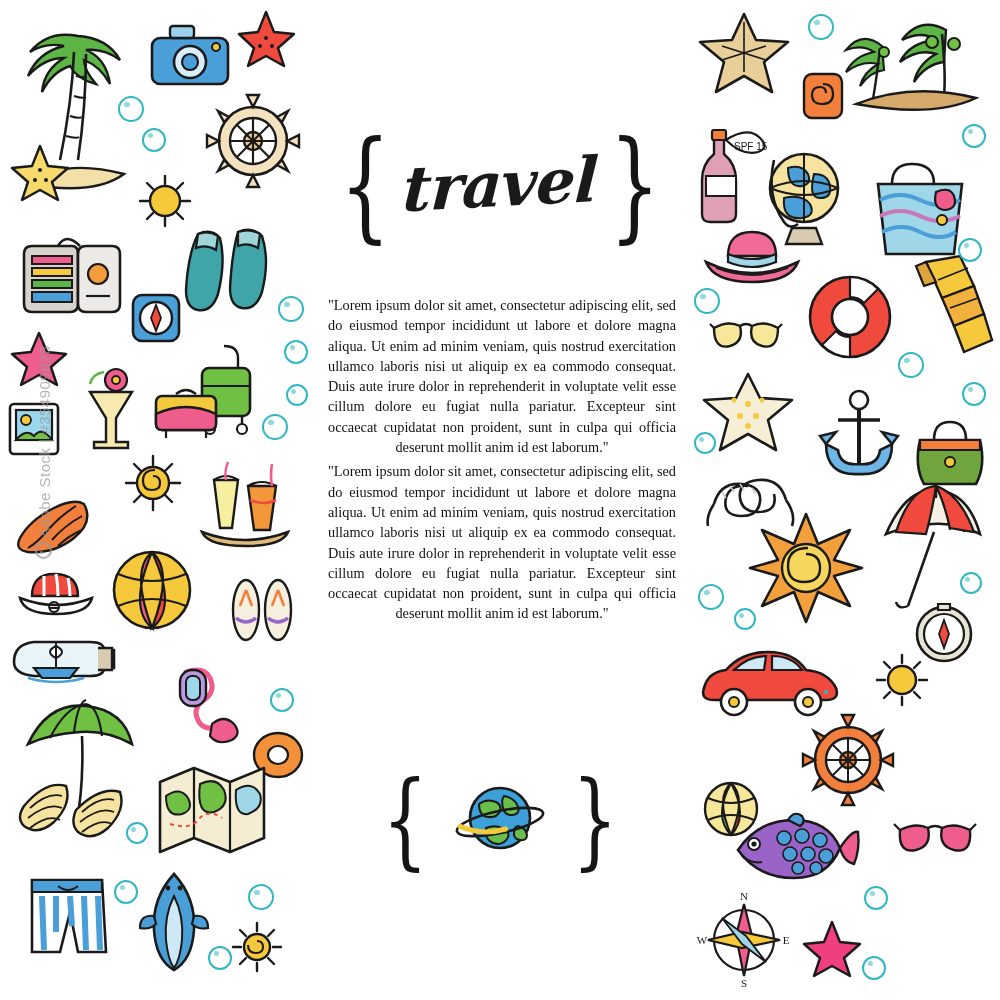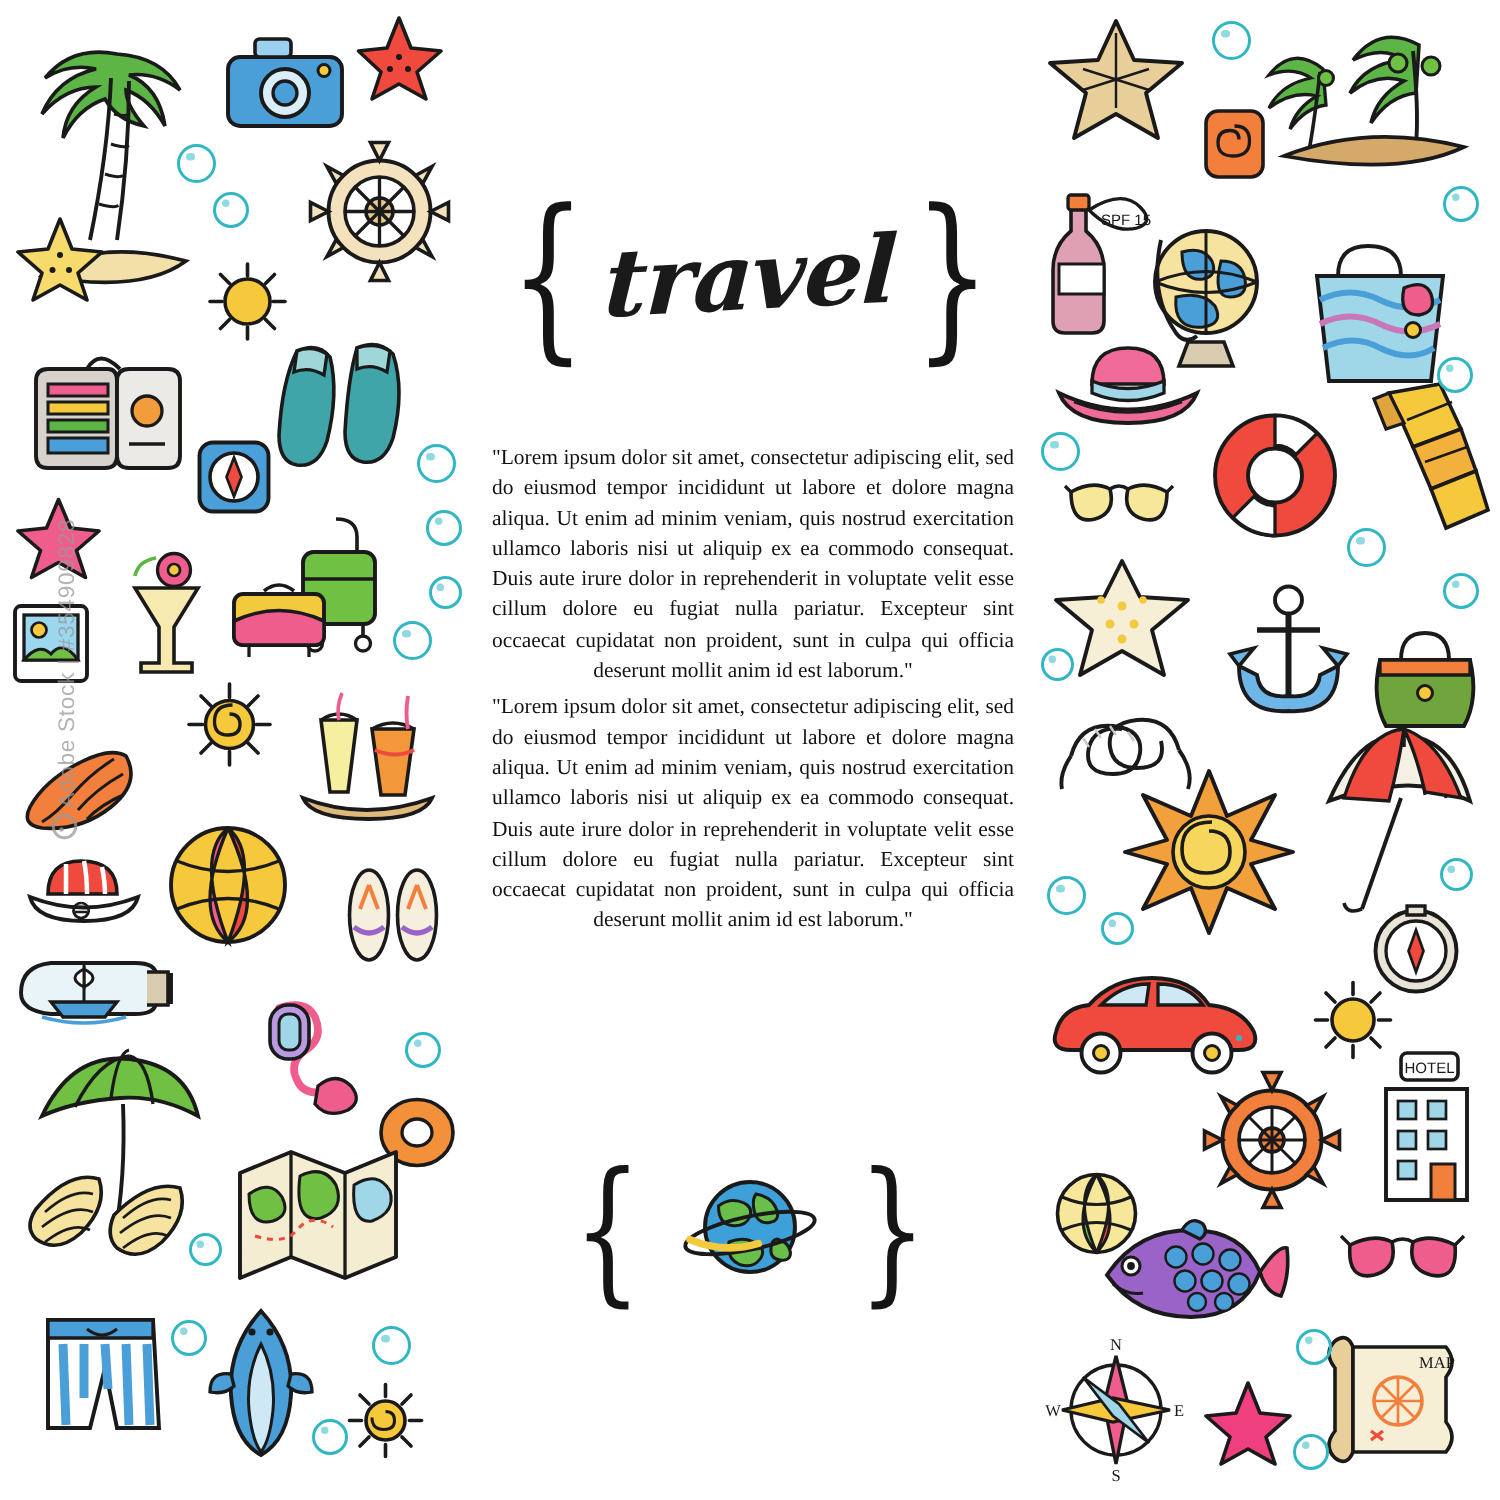--- a/index.html
+++ b/index.html
@@ -724,35 +724,20 @@
       </g>
       <g stroke="#1a1a1a" stroke-width="2">
         <line x1="48" y1="26" x2="48" y2="70"></line>
           <line x1="26" y1="48" x2="70" y2="48"></line>
         <line x1="33" y1="33" x2="63" y2="63"></line>
           <line x1="63" y1="33" x2="33" y2="63"></line>
       </g>
     </svg>
   </div>
 
-  <div class="doodle" style="left:908px; top:696px;">
-    <svg width="86" height="110" viewBox="0 0 86 110">
-      <rect x="26" y="6" width="38" height="18" rx="4" fill="#ffffff" stroke="#1a1a1a" stroke-width="2.4"></rect>
-      <text x="45" y="19" text-anchor="middle" font-family="Liberation Sans, sans-serif" font-size="10" fill="#1a1a1a">HOTEL</text>
-      <path d="M16 30 h54 v74 h-54z" fill="#ffffff" stroke="#1a1a1a" stroke-width="2.6"></path>
-      <g fill="#9fd6e8" stroke="#1a1a1a" stroke-width="1.8">
-        <rect x="24" y="38" width="12" height="12"></rect>
-          <rect x="44" y="38" width="12" height="12"></rect>
-        <rect x="24" y="58" width="12" height="12"></rect>
-          <rect x="44" y="58" width="12" height="12"></rect>
-        <rect x="24" y="78" width="12" height="12"></rect>
-      </g>
-      <rect x="46" y="80" width="16" height="24" fill="#f2803c" stroke="#1a1a1a" stroke-width="2"></rect>
-    </svg>
-  </div>
 
   <div class="doodle" style="left:700px; top:778px;">
     <svg width="62" height="62" viewBox="0 0 62 62">
       <circle cx="31" cy="31" r="26" fill="#f6e79a" stroke="#1a1a1a" stroke-width="2.4"></circle>
       <path d="M31 5 q-16 14 0 52 q-18 -18 0 -52z" fill="#6fc043" stroke="#1a1a1a" stroke-width="2"></path>
       <path d="M31 5 q16 14 0 52 q18 -18 0 -52z" fill="#ef4a3d" stroke="#1a1a1a" stroke-width="2"></path>
       <path d="M8 20 q23 10 46 0 M8 42 q23 -10 46 0" fill="none" stroke="#1a1a1a" stroke-width="2"></path>
     </svg>
   </div>
 
@@ -798,30 +783,20 @@
       <text x="88" y="56" text-anchor="middle" font-family="Liberation Serif, serif" font-size="11" fill="#1a1a1a">E</text>
     </svg>
   </div>
 
   <div class="doodle" style="left:800px; top:918px;">
     <svg width="64" height="60" viewBox="0 0 64 60">
       <path d="M32 4 L40 24 L60 26 L44 40 L50 58 L32 48 L14 58 L20 40 L4 26 L24 24 Z" fill="#ef3f7e" stroke="#1a1a1a" stroke-width="2.4" stroke-linejoin="round"></path>
     </svg>
   </div>
 
-  <div class="doodle" style="left:874px; top:884px;">
-    <svg width="110" height="98" viewBox="0 0 110 98">
-      <path d="M16 10 q8 -6 12 4 v70 q-4 10 -12 4 q-8 -8 0 -18 v-42 q-8 -10 0 -18z" fill="#e8cf9a" stroke="#1a1a1a" stroke-width="2.4"></path>
-      <path d="M28 14 h62 q8 10 0 20 v30 q8 10 0 20 h-62z" fill="#f6efd6" stroke="#1a1a1a" stroke-width="2.4"></path>
-      <circle cx="58" cy="50" r="16" fill="none" stroke="#f2803c" stroke-width="2.4"></circle>
-      <path d="M58 34 v32 M42 50 h32 M47 39 l22 22 M69 39 l-22 22" stroke="#f2803c" stroke-width="1.8" fill="none"></path>
-      <text x="84" y="28" text-anchor="middle" font-family="Liberation Serif, serif" font-size="11" fill="#1a1a1a">MAP</text>
-      <path d="M40 76 l8 -6 M48 76 l-8 -6" stroke="#ef4a3d" stroke-width="2.2"></path>
-    </svg>
-  </div>
 
   <div class="bubble" style="left:118px; top:96px; width:22px; height:22px;">
       <i></i>
     </div>
   <div class="bubble" style="left:142px; top:128px; width:20px; height:20px;">
       <i></i>
     </div>
   <div class="bubble" style="left:278px; top:296px; width:22px; height:22px;">
       <i></i>
     </div>

